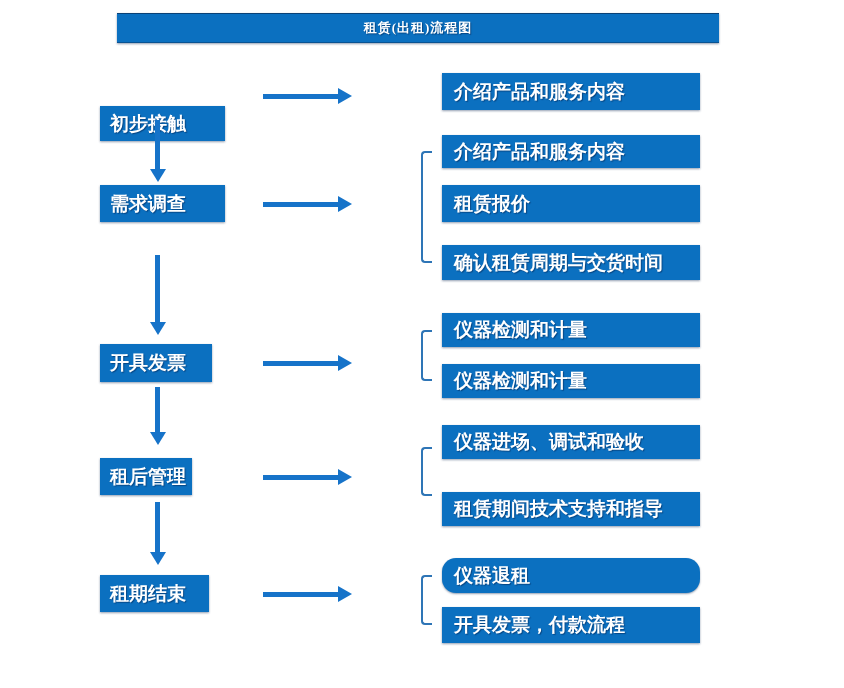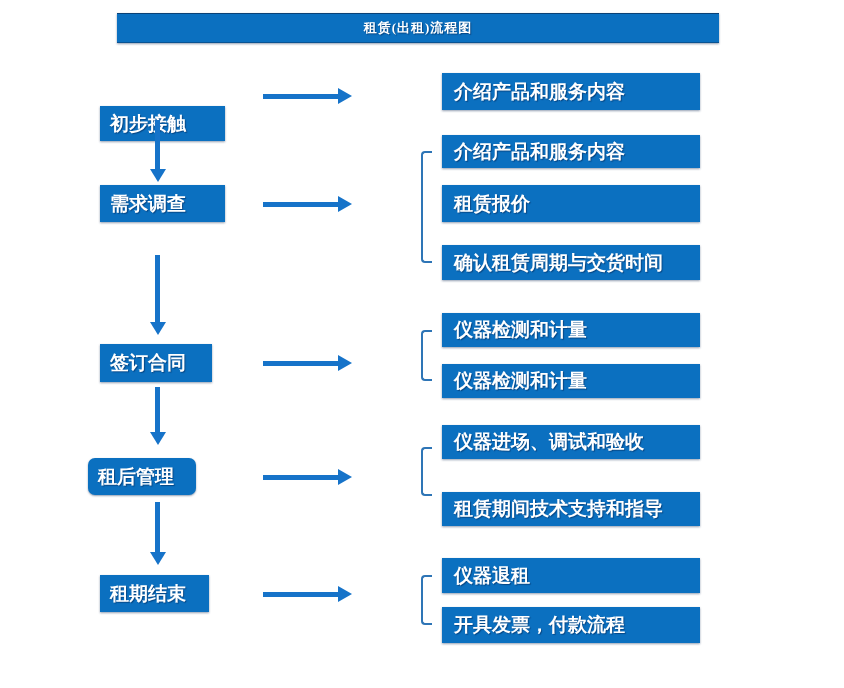--- a/index.html
+++ b/index.html
@@ -78,22 +78,22 @@
 </style>
 </head>
 <body>
 
 <div id="canvas">
 
   <div class="box title-bar">租赁(出租)流程图</div>
 
   <div class="box left-box" style="left:100px;top:78px;width:125px;height:35px;margin-top:28px;">初步接触</div>
   <div class="box left-box" style="left:100px;top:185px;width:125px;height:37px;">需求调查</div>
-  <div class="box left-box" style="left:100px;top:344px;width:112px;height:38px;">签订合同</div>
-  <div class="box left-box" style="left:88px;top:458px;width:108px;height:37px;border-radius:7px;">租后管理</div>
+  <div class="box left-box" style="left:100px;top:344px;width:112px;height:38px;">开具发票</div>
+  <div class="box left-box" style="left:100px;top:458px;width:92px;height:37px;">租后管理</div>
   <div class="box left-box" style="left:100px;top:575px;width:109px;height:37px;">租期结束</div>
 
   <div class="v-arrow" style="top:120px;height:62px;">
     <div class="shaft" style="height:50px;"></div>
     <div class="head"></div>
   </div>
   <div class="v-arrow" style="top:255px;height:80px;">
     <div class="shaft" style="height:68px;"></div>
     <div class="head"></div>
   </div>
@@ -137,16 +137,16 @@
   <div class="box right-box" style="top:135px;height:33px;">介绍产品和服务内容</div>
   <div class="box right-box" style="top:185px;height:37px;">租赁报价</div>
   <div class="box right-box" style="top:245px;height:35px;">确认租赁周期与交货时间</div>
 
   <div class="box right-box" style="top:313px;height:34px;">仪器检测和计量</div>
   <div class="box right-box" style="top:364px;height:34px;text-align:right;">仪器检测和计量</div>
 
   <div class="box right-box" style="top:425px;height:34px;">仪器进场、调试和验收</div>
   <div class="box right-box" style="top:492px;height:34px;">租赁期间技术支持和指导</div>
 
-  <div class="box right-box" style="top:558px;height:35px;">仪器退租</div>
+  <div class="box right-box" style="top:558px;height:35px;border-radius:14px;">仪器退租</div>
   <div class="box right-box" style="top:607px;height:36px;">开具发票，付款流程</div>
 
 </div>
 
 </body></html>

